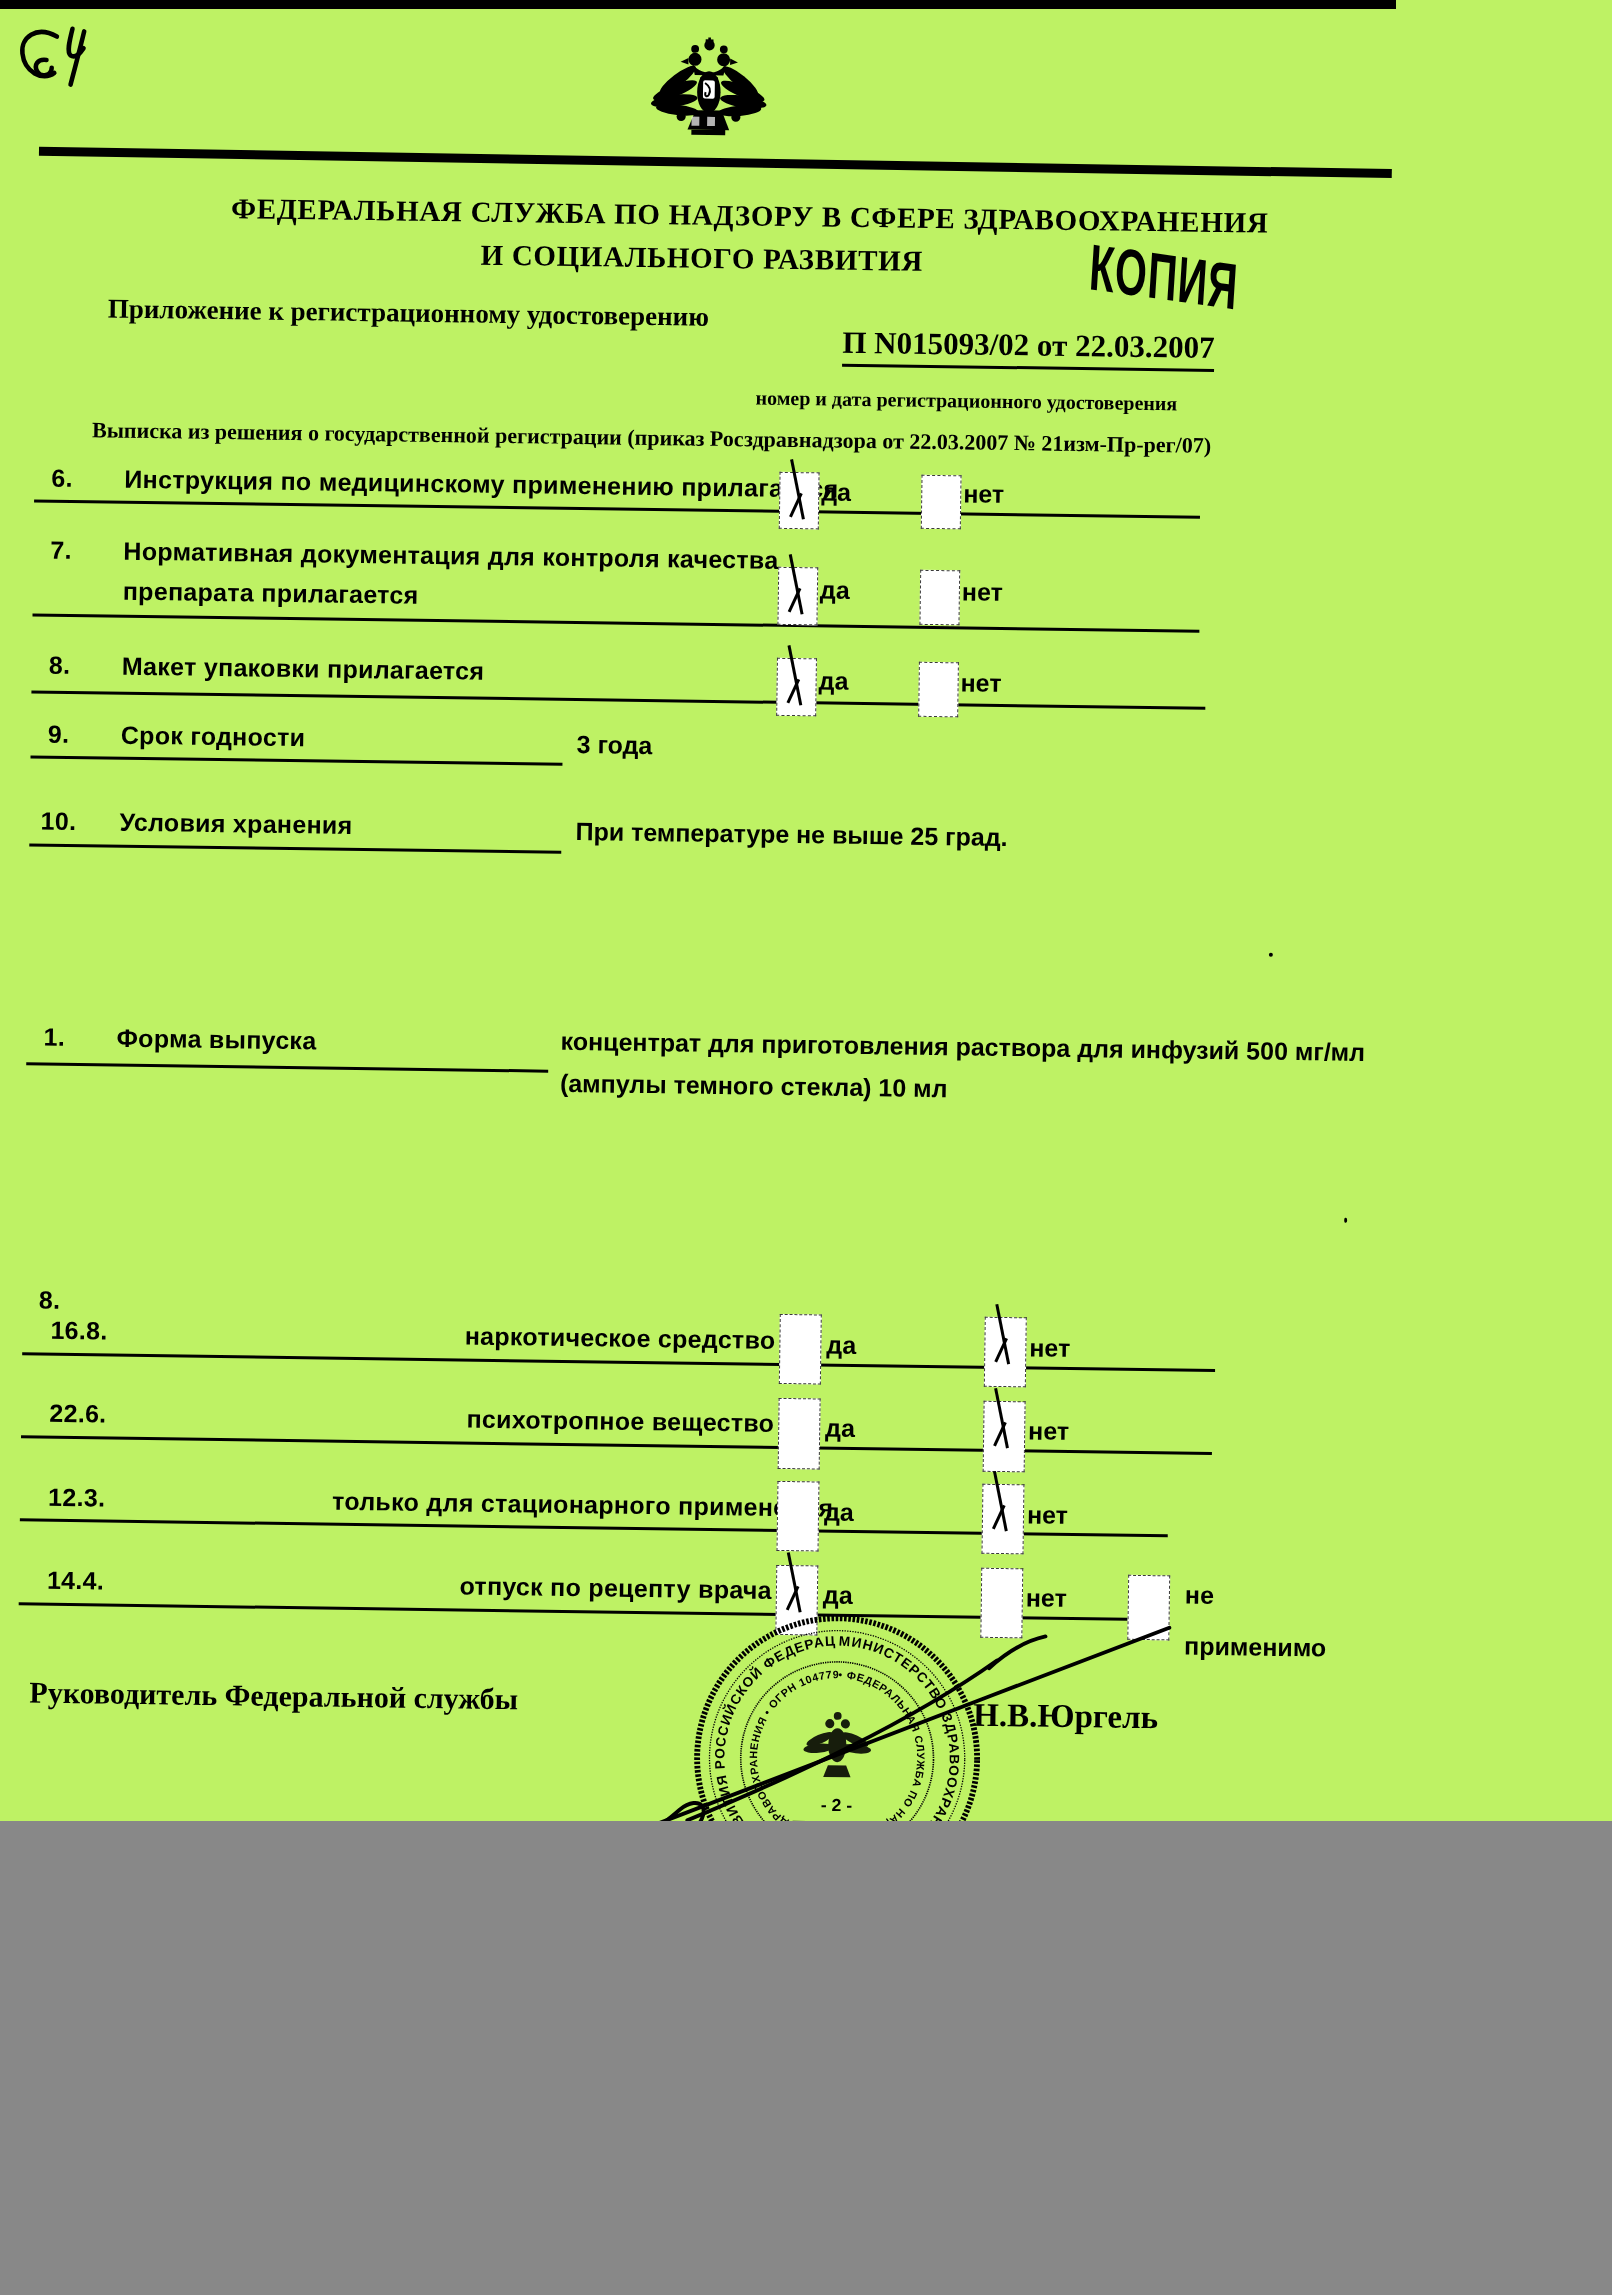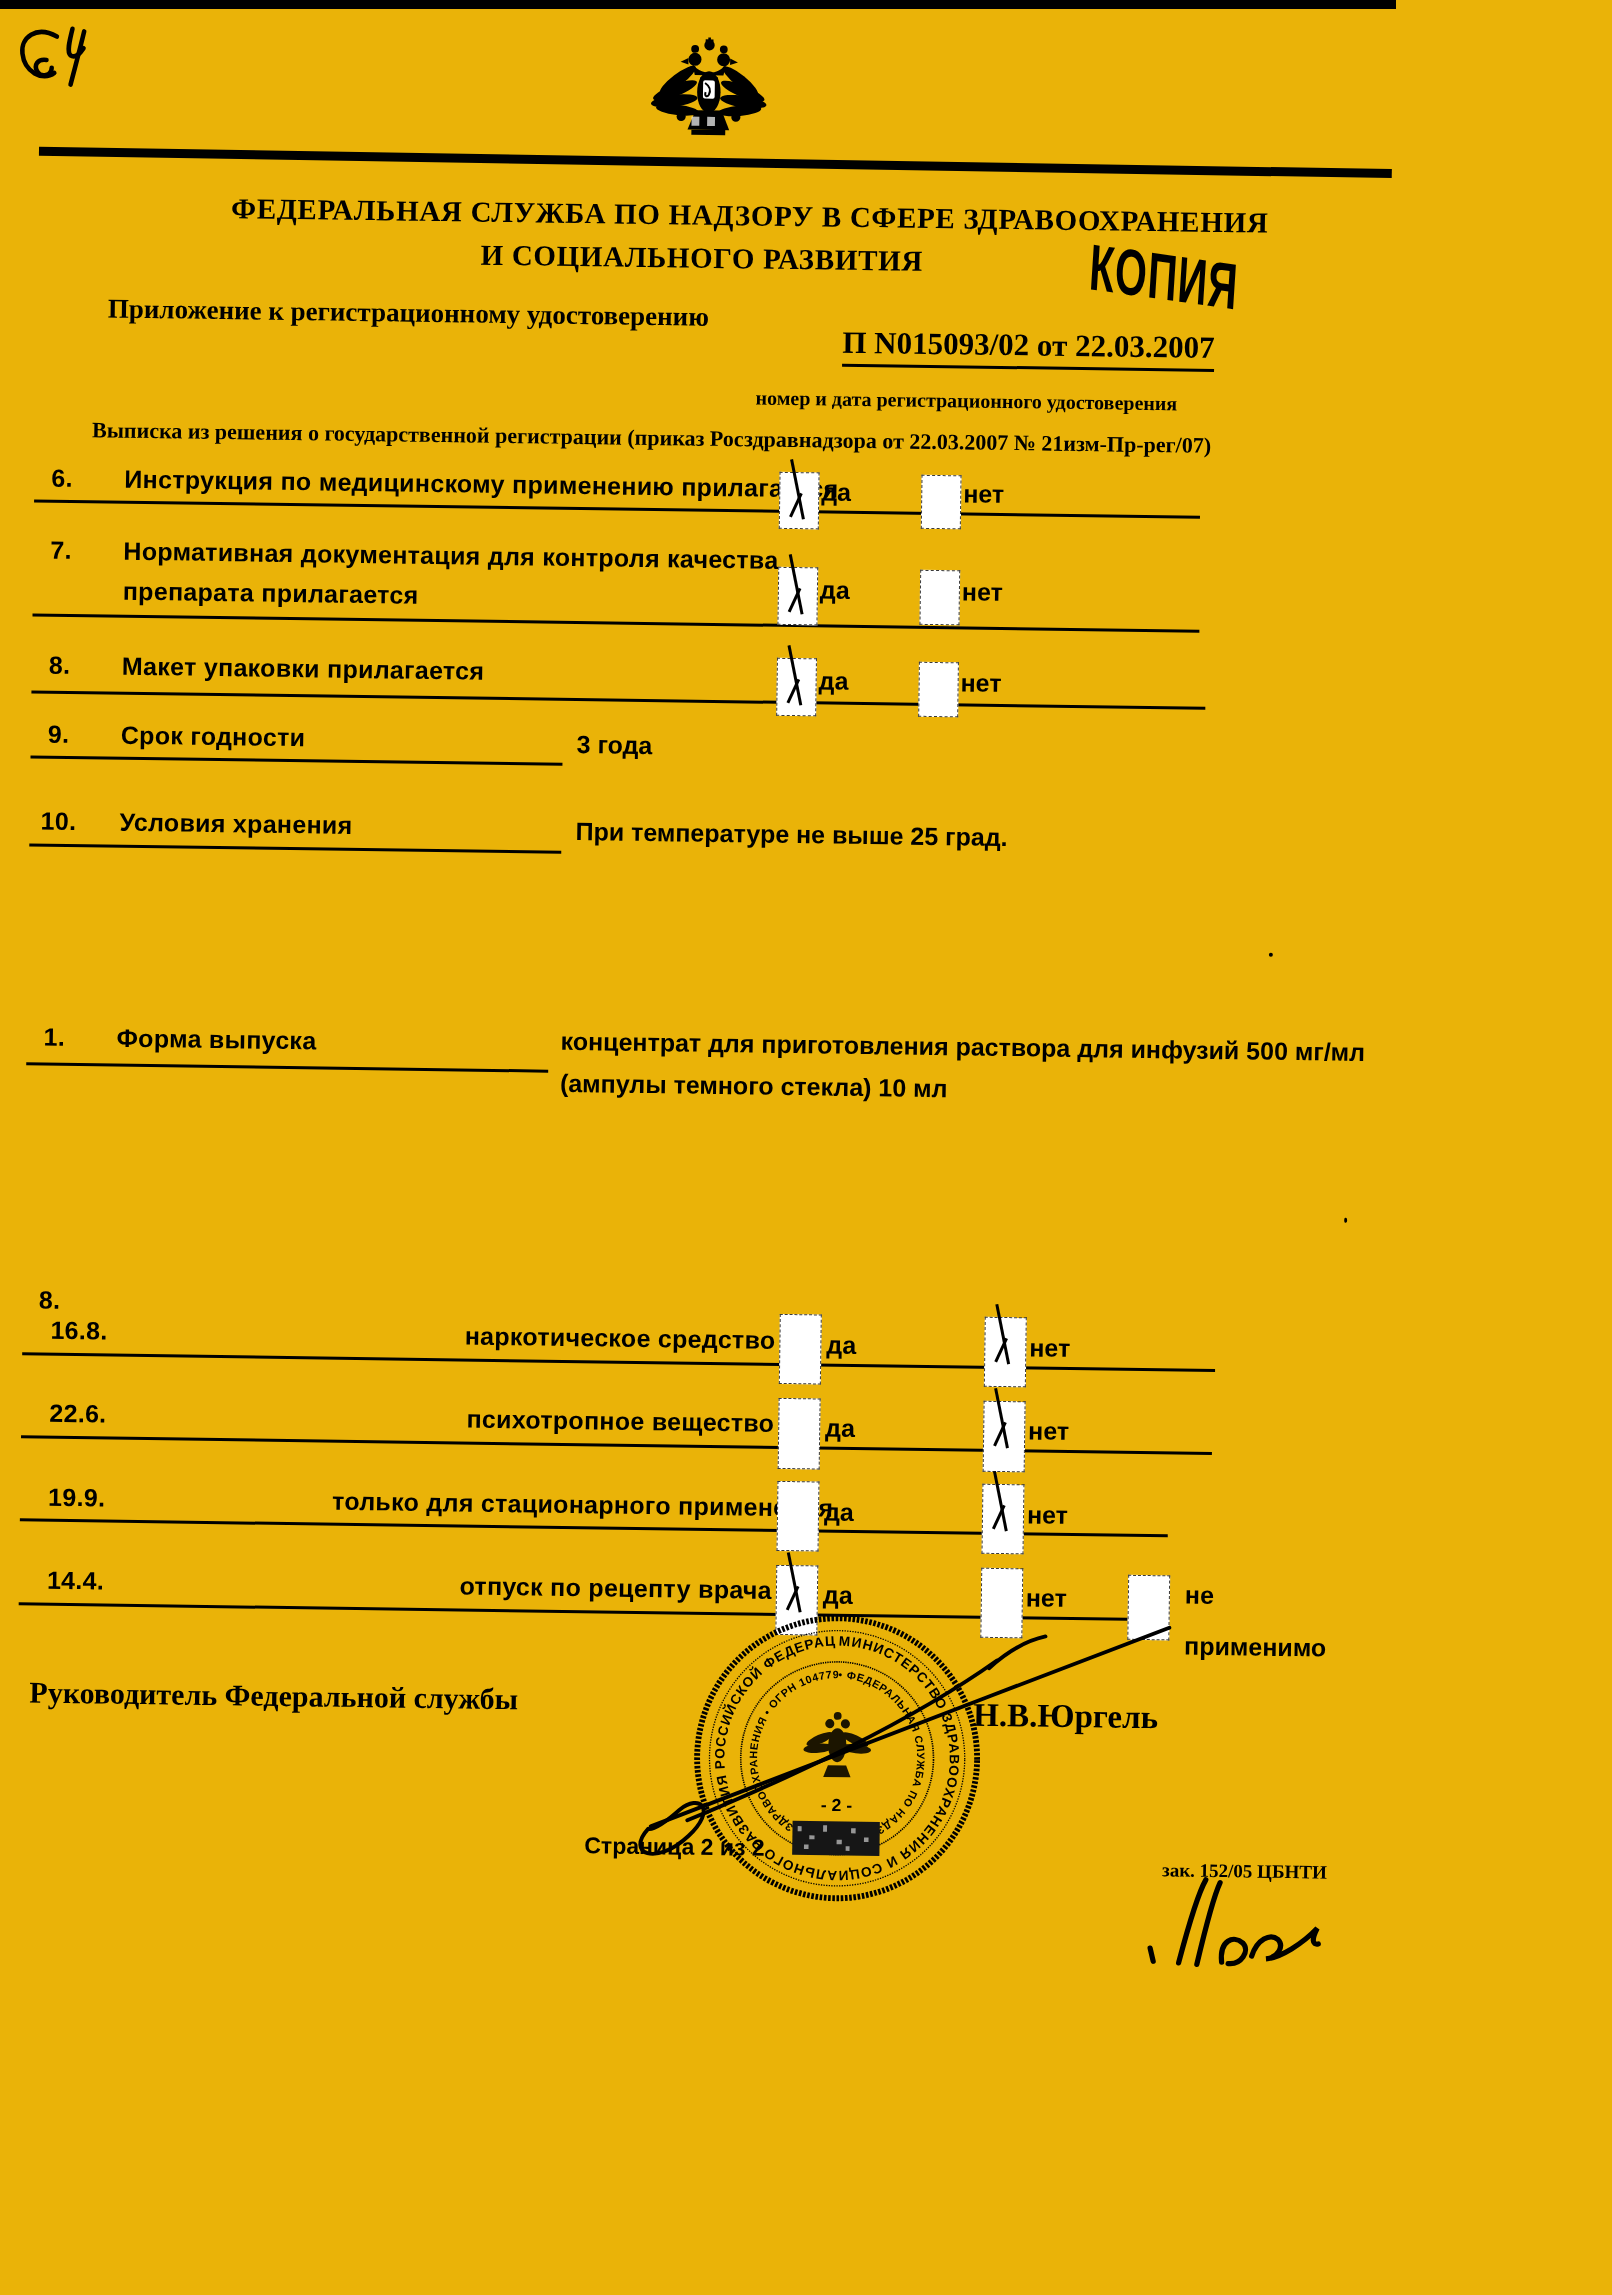--- a/index.html
+++ b/index.html
@@ -1,16 +1,16 @@
 <!DOCTYPE html>
 <html style="font-size:10.4px"><head>
 <meta charset="utf-8">
 <style>
   html,body{margin:0;padding:0;background:#888;}
-  #screenshot{position:relative;width:1612px;height:2295px;background:#eab308;overflow:hidden;
+  #screenshot{position:relative;width:1612px;height:1821px;background:#bef264;overflow:hidden;
     font-family:"Liberation Sans",sans-serif;color:#000;}
   .sheet{position:absolute;left:0;top:0;width:1612px;height:2295px;transform:rotate(.8deg);transform-origin:78px 78px;}
   .abs{position:absolute;}
   .hl{position:absolute;height:2.6px;background:#000;}
   .cb{position:absolute;width:38px;border:1.3px dashed #3a3a3a;background:#fff;}
   .check{position:absolute;left:1.3px;top:-10.4px;width:35px;height:65px;}
   .check::before{content:"";position:absolute;left:7.8px;bottom:10.4px;width:3.3px;height:26px;background:#000;
     transform:rotate(24deg);transform-origin:bottom center;}
   .check::after{content:"";position:absolute;left:21px;bottom:9px;width:3.3px;height:61px;background:#000;
     transform:rotate(-12deg);transform-origin:bottom center;}
@@ -162,21 +162,21 @@
     <div class="abs itnum" style="left:68px;top:1399px">22.6.</div>
     <div class="abs itlabel" style="left:352px;top:1399px;width:441px;text-align:right">психотропное  вещество</div>
     <div class="hl" style="left:40px;top:1436px;width:1191px"></div>
     <div class="cb" style="left:797px;top:1388px;height:69px;width:40px"></div>
     <div class="abs yn" style="left:844px;top:1403px">да</div>
     <div class="cb" style="left:1002px;top:1388px;height:69px;width:40px">
       <div class="check"></div>
     </div>
     <div class="abs yn" style="left:1047px;top:1403px">нет</div>
 
-    <div class="abs itnum" style="left:68px;top:1483px">19.9.</div>
+    <div class="abs itnum" style="left:68px;top:1483px">12.3.</div>
     <div class="abs itlabel" style="left:352px;top:1483px;width:450px;text-align:right">только для стационарного применения</div>
     <div class="hl" style="left:40px;top:1519px;width:1148px"></div>
     <div class="cb" style="left:797px;top:1471px;height:68px;width:40px"></div>
     <div class="abs yn" style="left:844px;top:1487px">да</div>
     <div class="cb" style="left:1002px;top:1471px;height:68px;width:40px">
       <div class="check"></div>
     </div>
     <div class="abs yn" style="left:1047px;top:1487px">нет</div>
 
     <div class="abs itnum" style="left:68px;top:1566px">14.4.</div>

